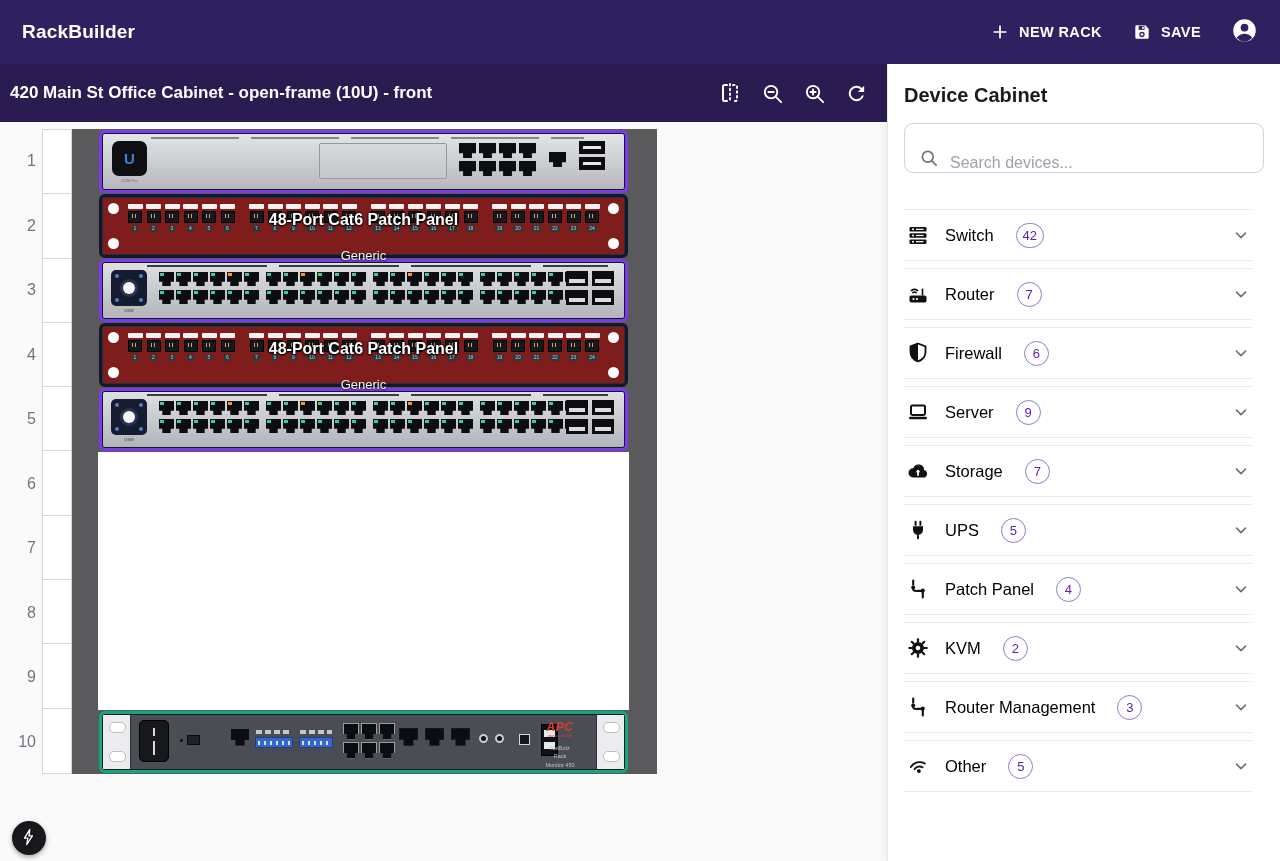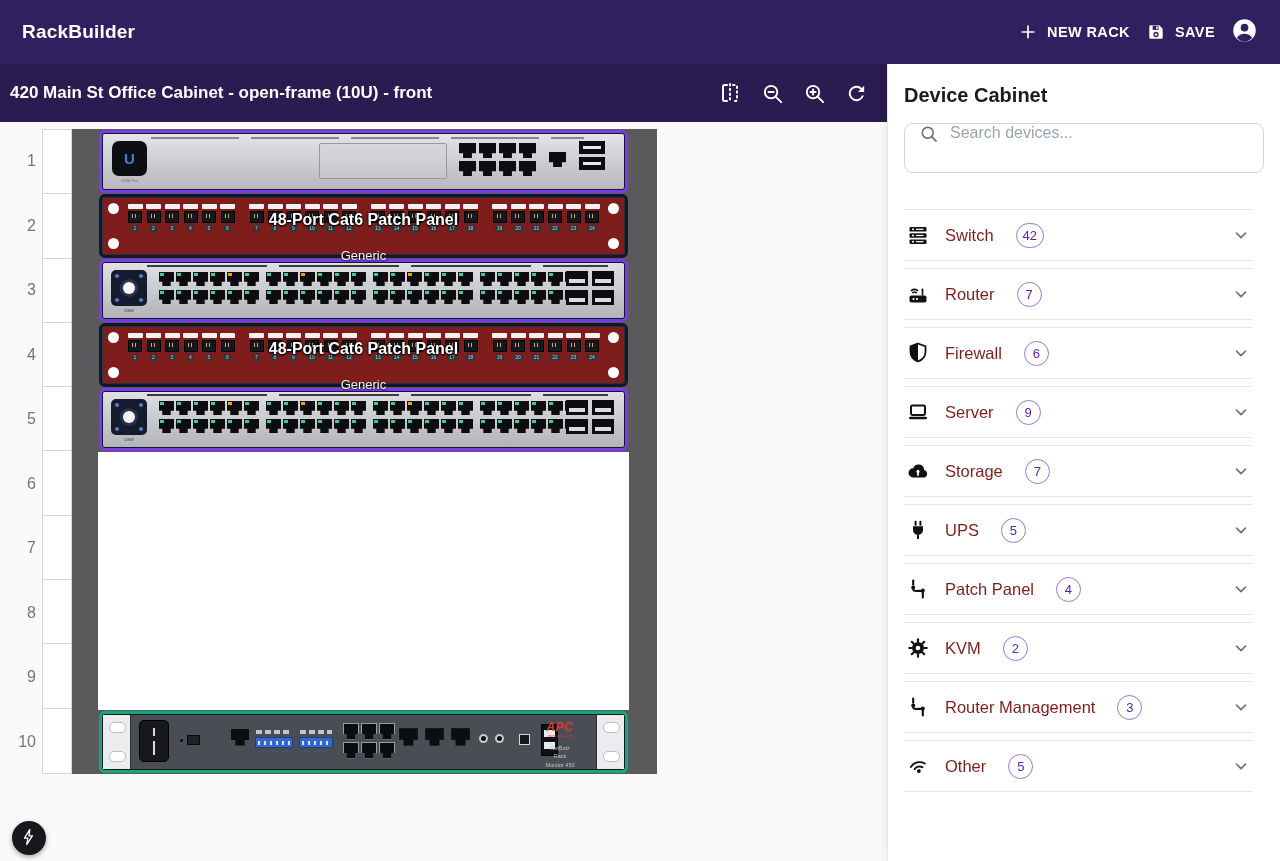--- a/index.html
+++ b/index.html
@@ -4,21 +4,21 @@
 <style>
   * { margin:0; padding:0; box-sizing:border-box; }
   html,body { width:1280px; height:861px; overflow:hidden; }
   body { font-family:"Liberation Sans", sans-serif; background:#fafafa; position:relative; }
 
   
   .app-header{ position:absolute; left:0; top:0; width:1280px; height:64px;
     background:#2f2160; display:flex; align-items:center; justify-content:space-between;
     padding:0 22px; z-index:30;}
   .brand{ color:#fff; font-size:19px; font-weight:700; letter-spacing:.2px;}
-  .header-actions{ display:flex; align-items:center; gap:16px;}
+  .header-actions{ display:flex; align-items:center; gap:30px;}
   .hbtn{ display:flex; align-items:center; gap:9px; color:#fff; font-size:14.5px;
     font-weight:600; letter-spacing:.4px; background:none; border:none; cursor:pointer;
     font-family:inherit;}
   .hbtn svg{ display:block; }
   .avatar-btn{ background:none;border:none; cursor:pointer; display:flex;}
 
   
   .toolbar{ position:absolute; left:0; top:64px; width:887px; height:58px;
     background:#2a1b50; display:flex; align-items:center; z-index:25; padding:0 10px;}
   .toolbar-title{ color:#fff; font-size:17px; font-weight:600; flex:0 0 auto;}
@@ -164,32 +164,32 @@
   .nb-apc .apc-logo{ color:#e23a2c; font-weight:700; font-style:italic; font-size:12px;
     letter-spacing:.5px; line-height:1;}
   .nb-apc .apc-url{ color:#e23a2c; font-size:4px; line-height:1.4;}
   .nb-model{ margin-top:6px; color:#bfc2c7; font-size:5.5px; line-height:1.5;}
 
   
   .sidebar{ position:absolute; left:887px; top:64px; width:393px; height:797px; background:#fff;
     border-left:1px solid #e8e8ec; box-shadow:-3px 0 8px rgba(0,0,0,.05); z-index:28;
     padding:20px 16px 0 16px;}
   .lib-title{ font-size:20px; font-weight:700; color:#15192080; color:#171b22; margin-bottom:16px;}
-  .search-box{ display:flex; align-items:flex-start; gap:11px; height:50px; border:1px solid #d2d4da;
+  .search-box{ display:flex; align-items:flex-end; gap:11px; height:50px; border:1px solid #d2d4da;
     border-radius:9px; padding:0 14px; background:#fff;}
   .search-box input{ border:none; outline:none; flex:1; font-size:16px; color:#374151;
     font-family:inherit; background:transparent;}
   .search-box input::placeholder{ color:#9ca3af;}
   .cat-list{ margin-top:36px; padding-right:12px;}
   .cat-item{ display:flex; align-items:center; height:52px; border-top:1px solid #e7e8ec;
     border-bottom:1px solid #e7e8ec; margin-bottom:7px; cursor:pointer; background:#fff;
     padding:0 2px;}
   .cat-icon{ width:24px; height:24px; margin-right:15px; flex:0 0 auto; display:flex;
     align-items:center; justify-content:center;}
-  .cat-label{ font-size:16.5px; color:#7f1d1d;}
+  .cat-label{ font-size:16.5px; color:#000000;}
   .cat-count{ margin-left:22px; min-width:25px; height:25px; border:1px solid #8d7bd6;
     border-radius:13px; color:#5b21b6; font-size:13px; display:flex; align-items:center;
     justify-content:center; padding:0 6px;}
   .cat-chevron{ margin-left:auto; display:flex;}
 
   
   .fab{ position:absolute; left:12px; top:821px; width:34px; height:34px; border-radius:50%;
     background:#17181c; border:none; cursor:pointer; display:flex; align-items:center;
     justify-content:center; box-shadow:0 2px 5px rgba(0,0,0,.35); z-index:40;}
 </style>

